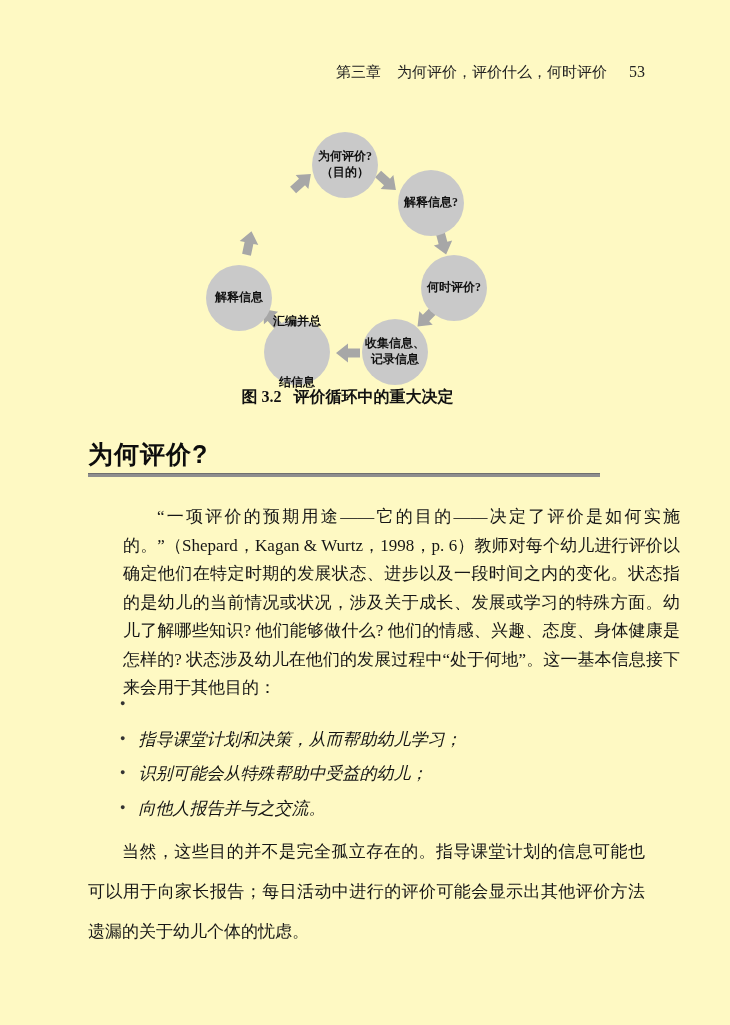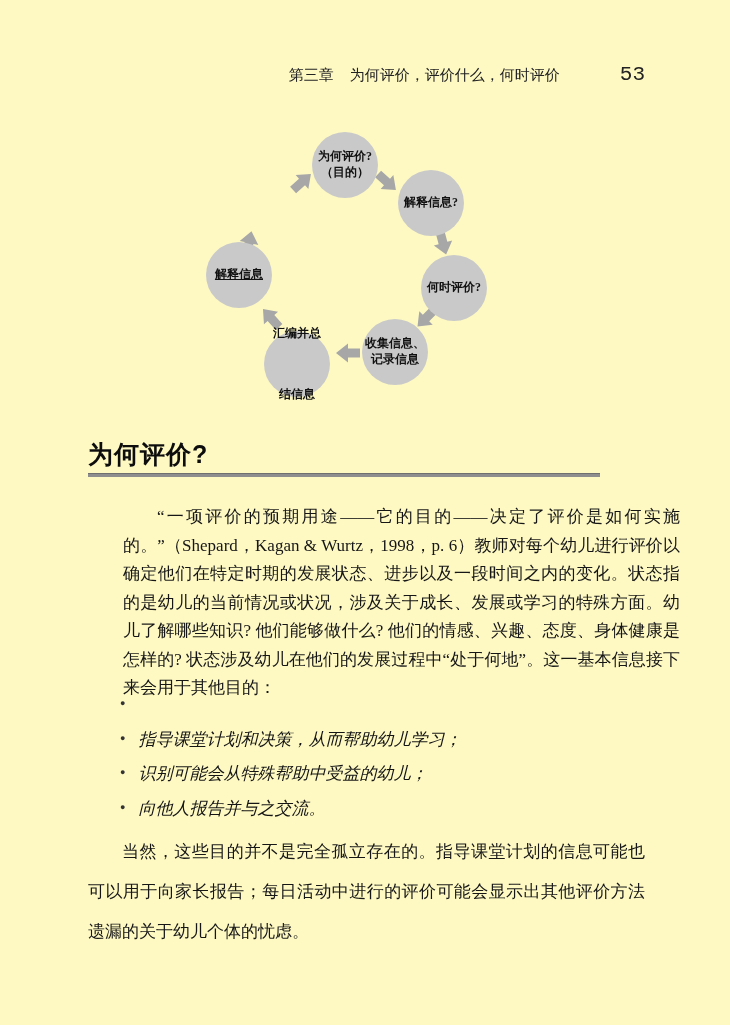--- a/index.html
+++ b/index.html
@@ -12,37 +12,37 @@
     font-family:"Liberation Serif","DejaVu Serif",serif;
     color:#1b1b1b;
   }
   
   .running-header{
     position:absolute;top:63px;left:88px;width:557px;
     display:flex;justify-content:flex-end;align-items:baseline;
     font-size:15px;color:#222;
   }
   .running-header .chapter{margin-right:16px;}
-  .running-header .folio{margin-left:60px;font-size:21px;font-family:Liberation Mono, monospace;}
+  .running-header .folio{margin-left:22px;font-size:16px;}
   
   .diagram{position:absolute;top:128px;left:200px;width:295px;height:262px;}
   .diagram svg{position:absolute;top:0;left:0;}
   .node{
     position:absolute;width:66px;height:66px;border-radius:50%;
     background:#c9c9c9;
     display:flex;flex-direction:column;justify-content:center;align-items:center;
     font-size:12px;font-weight:bold;line-height:1.3;color:#111;
     text-align:center;letter-spacing:0;
   }
   .node-why{left:112px;top:4px;}
   .node-use{left:28px;top:42px;}
   .node-what{left:198px;top:42px;}
-  .node-interpret{left:6px;top:114px;text-decoration:underline;}
+  .node-interpret{left:6px;top:137px;}
   .node-when{left:221px;top:127px;}
-  .node-compile{left:64px;top:203px;gap:45px;}
+  .node-compile{left:64px;top:191px;gap:45px;}
   .node-collect{left:162px;top:191px;}
   
   .figure-caption{
     position:absolute;top:387px;left:200px;width:295px;
     text-align:center;font-weight:bold;font-size:16px;color:#111;
     white-space:nowrap;
   }
   .figure-caption .cap-label{margin-right:12px;}
   
   .section-heading{
@@ -117,20 +117,23 @@
     </div>
     <div class="node node-compile">
       <div>汇编并总</div>
       <div>结信息</div>
     </div>
     <div class="node node-interpret">
       <div>解释信息</div>
     </div>
   </div>
 
+  <div class="figure-caption">
+    <span class="cap-label">图 3.2</span><span>评价循环中的重大决定</span>
+  </div>
 
   <div class="section-heading">为何评价?</div>
   <div class="section-rule"></div>
 
   <div class="para para-1">“一项评价的预期用途——它的目的——决定了评价是如何实施的。”（Shepard，Kagan &amp; Wurtz，1998，p. 6）教师对每个幼儿进行评价以确定他们在特定时期的发展状态、进步以及一段时间之内的变化。状态指的是幼儿的当前情况或状况，涉及关于成长、发展或学习的特殊方面。幼儿了解哪些知识? 他们能够做什么? 他们的情感、兴趣、态度、身体健康是怎样的? 状态涉及幼儿在他们的发展过程中“处于何地”。这一基本信息接下来会用于其他目的：</div>
 
   <ul class="bullet-list">
     <li class="bullet-item">
       <span class="bullet-dot">●</span>
     </li>

